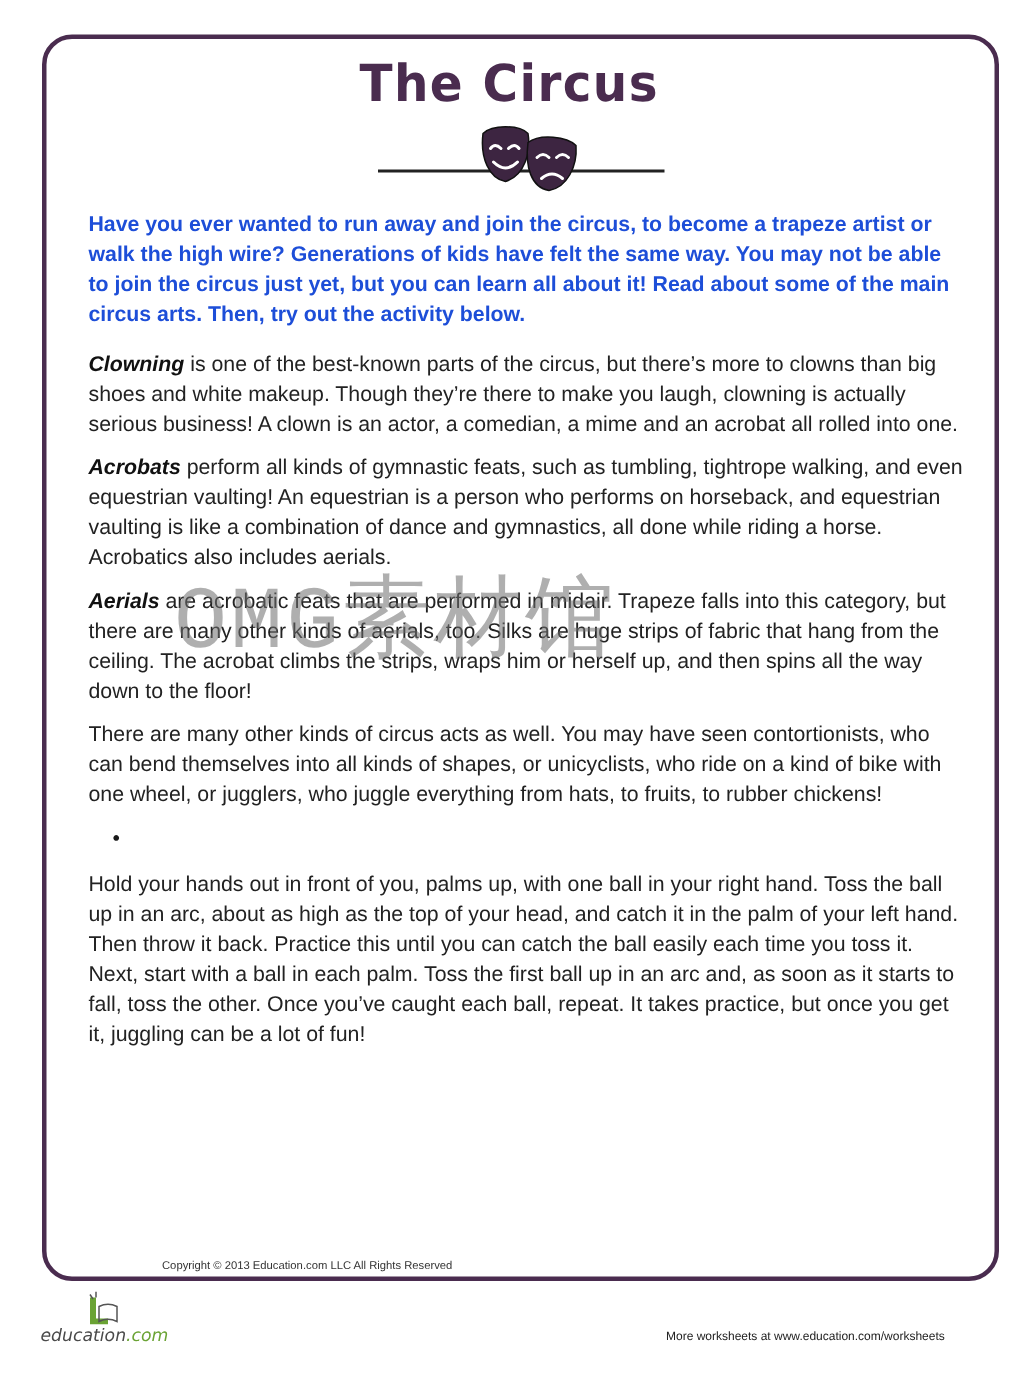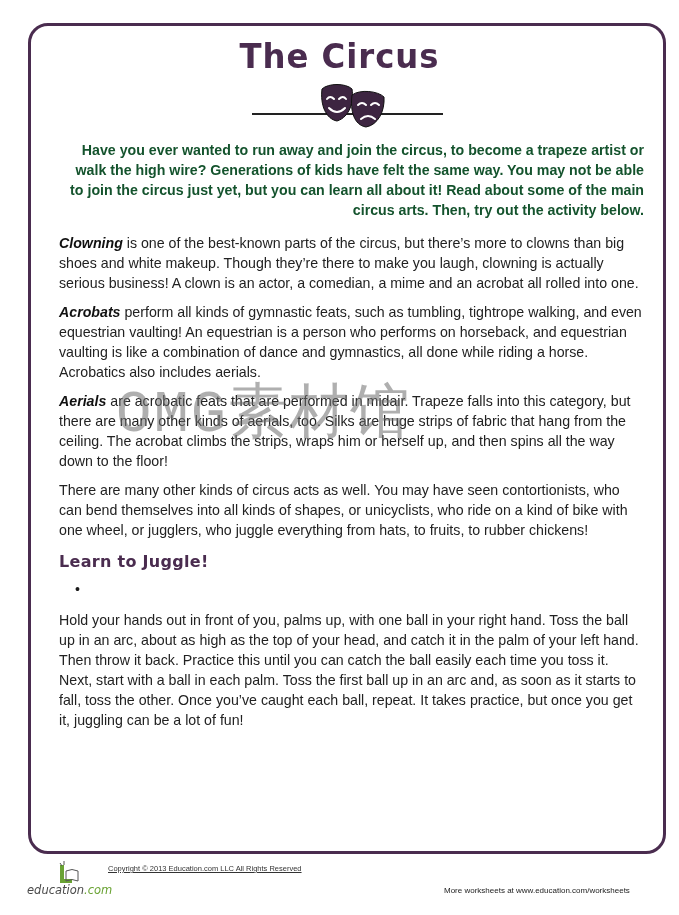--- a/index.html
+++ b/index.html
@@ -10,38 +10,38 @@
            border: 3px solid #4a2c4f; border-radius: 20px; box-sizing: content-box; }
 
   .title { position: absolute; left: 0; width: 679px; top: 36px; text-align: center;
            font-family: "DejaVu Sans", sans-serif; font-weight: bold; font-size: 34px;
            color: #4a2c4f; letter-spacing: 1px; transform: scaleX(0.95); }
 
   .divider { position: absolute; left: 252px; top: 113px; width: 191px; height: 1.5px; background: #222; }
   .masks { position: absolute; left: 318px; top: 83px; width: 70px; height: 46px; }
 
   .content { position: absolute; left: 59px; top: 140px; width: 585px; }
-  .intro { font-weight: bold; font-size: 14.2px; line-height: 20px; margin: 0 0 13px 0; color: #14532d; text-align: right; }
+  .intro { font-weight: bold; font-size: 14.2px; line-height: 20px; margin: 0 0 13px 0; color: #1d4ed8; }
   .para { font-size: 14.2px; line-height: 20px; margin: 0 0 9px 0; color: #222; }
   .para b { font-style: italic; color: #111; }
 
   .section-heading { font-family: "DejaVu Sans", sans-serif; font-weight: bold; font-size: 16px;
                      color: #4a2c4f; margin: 12px 0 8px 0; letter-spacing: 0.3px; }
   .subhead { font-style: italic; font-size: 14.2px; line-height: 20px; margin: 0 0 10px 0; color: #111; }
   .subhead.indent { margin-left: 4px; }
   .bullet-row { display: flex; font-size: 14.2px; line-height: 20px; margin: 0 0 11px 0; }
   .bullet { width: 60px; padding-left: 16px; box-sizing: border-box; }
 
   .watermark { position: absolute; left: 116px; top: 372px; font-size: 59px; color: rgba(110,110,110,0.55);
                font-family: Liberation Mono, monospace; letter-spacing: 2px; pointer-events: none; white-space: nowrap; }
 
   .footer-logo { position: absolute; left: 27px; top: 861px; width: 80px; height: 40px; }
   .logo-text { position: absolute; left: 0; top: 22px; font-size: 11.5px; color: #4a4a4a; font-family: "DejaVu Sans", sans-serif; font-style: italic; }
   .logo-text .dotcom { color: #6aa334; }
-  .copyright { position: absolute; left: 108px; top: 864px; font-size: 7.5px; color: #333; text-decoration: underline; }
+  .copyright { position: absolute; left: 108px; top: 839px; font-size: 7.5px; color: #333; }
   .more { position: absolute; left: 444px; top: 886px; font-size: 8px; color: #222; }
 </style>
 </head>
 <body>
 
 <div class="frame"></div>
 
 <div class="title">The Circus</div>
 
 <div class="divider"></div>
@@ -61,21 +61,20 @@
 </svg>
 
 <div class="content">
   <p class="intro">Have you ever wanted to run away and join the circus, to become a trapeze artist or walk the high wire? Generations of kids have felt the same way. You may not be able to join the circus just yet, but you can learn all about it! Read about some of the main circus arts. Then, try out the activity below.</p>
 
   <p class="para"><b>Clowning</b><span> is one of the best-known parts of the circus, but there’s more to clowns than big shoes and white makeup. Though they’re there to make you laugh, clowning is actually serious business! A clown is an actor, a comedian, a mime and an acrobat all rolled into one.</span></p>
   <p class="para"><b>Acrobats</b><span> perform all kinds of gymnastic feats, such as tumbling, tightrope walking, and even equestrian vaulting! An equestrian is a person who performs on horseback, and equestrian vaulting is like a combination of dance and gymnastics, all done while riding a horse. Acrobatics also includes aerials.</span></p>
   <p class="para"><b>Aerials</b><span> are acrobatic feats that are performed in midair. Trapeze falls into this category, but there are many other kinds of aerials, too. Silks are huge strips of fabric that hang from the ceiling. The acrobat climbs the strips, wraps him or herself up, and then spins all the way down to the floor!</span></p>
   <p class="para"><span>There are many other kinds of circus acts as well. You may have seen contortionists, who can bend themselves into all kinds of shapes, or unicyclists, who ride on a kind of bike with one wheel, or jugglers, who juggle everything from hats, to fruits, to rubber chickens!</span></p>
 
-  <div class="section-heading">Learn to Juggle!</div>
   <div class="bullet-row">
     <span class="bullet">•</span>
   </div>
   <p class="para">Hold your hands out in front of you, palms up, with one ball in your right hand. Toss the ball up in an arc, about as high as the top of your head, and catch it in the palm of your left hand. Then throw it back. Practice this until you can catch the ball easily each time you toss it. Next, start with a ball in each palm. Toss the first ball up in an arc and, as soon as it starts to fall, toss the other. Once you’ve caught each ball, repeat. It takes practice, but once you get it, juggling can be a lot of fun!</p>
 </div>
 
 <div class="watermark">OMG素材馆</div>
 
 <div class="footer-logo">
   <svg width="30" height="22" viewBox="0 0 30 22" style="position:absolute;left:25px;top:0;">

